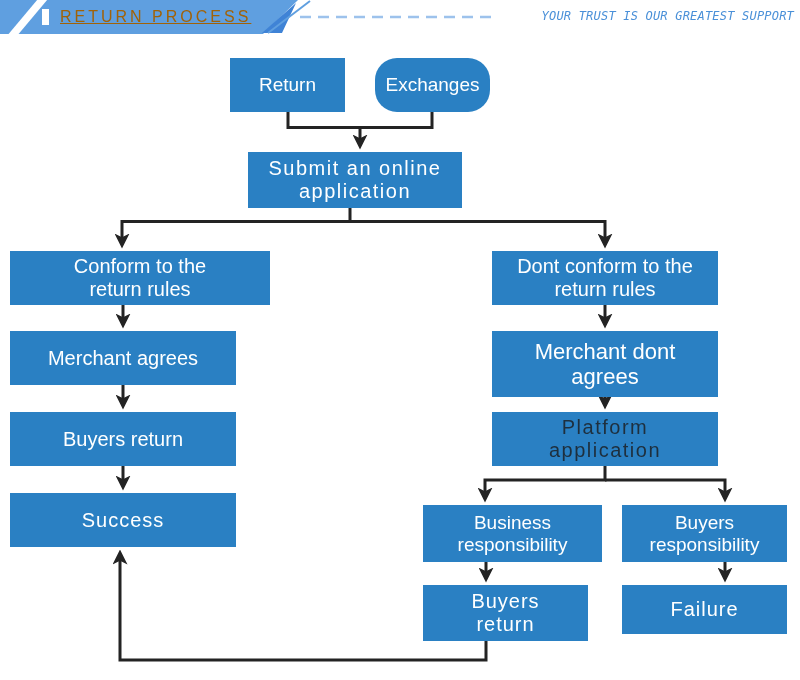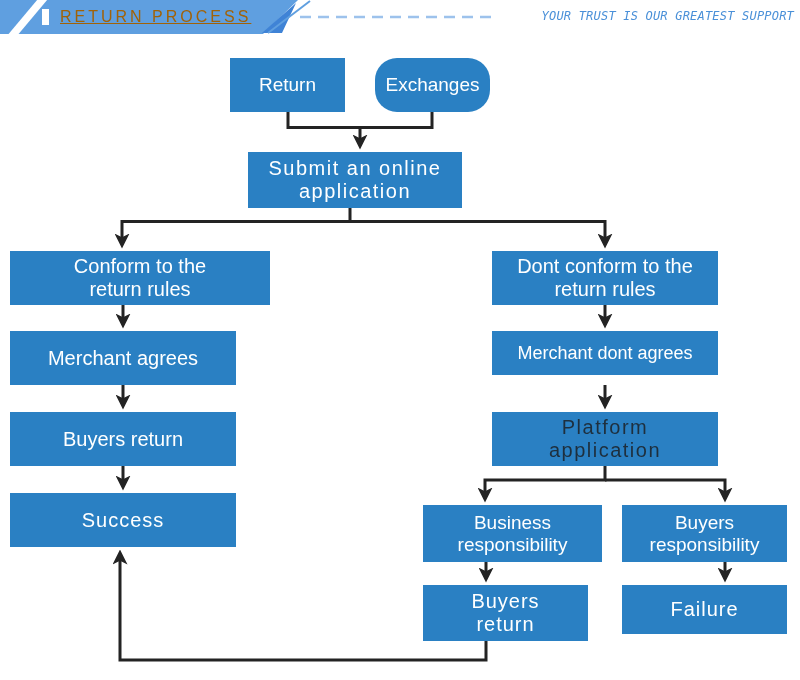--- a/index.html
+++ b/index.html
@@ -52,21 +52,21 @@
     line-height:1.15; font-size:20px; padding:0 8px; box-sizing:border-box;
   }
   .b-return          { left:230px; top:58px;  width:115px; height:54px; font-size:19px; }
   .b-exchanges       { left:375px; top:58px;  width:115px; height:54px; font-size:19px;border-radius:22px; }
   .b-submit          { left:240px; top:152px; width:214px; height:56px; letter-spacing:1.5px;margin-left:8px; }
   .b-conform         { left:10px;  top:251px; width:260px; height:54px; }
   .b-merchant-agrees { left:10px;  top:331px; width:226px; height:54px; }
   .b-buyers-return-l { left:10px;  top:412px; width:226px; height:54px; }
   .b-success         { left:10px;  top:493px; width:226px; height:54px; letter-spacing:1px; }
   .b-dont-conform    { left:492px; top:251px; width:226px; height:54px; }
-  .b-merchant-dont   { left:492px; top:331px; width:226px; height:44px; font-size:18px; }
+  .b-merchant-dont   { left:492px; top:331px; width:226px; height:66px; font-size:22px; }
   .b-platform        { left:492px; top:412px; width:226px; height:54px;
                        letter-spacing:1.5px; color: var(--platform-text, #1e2f3e); }
   .b-business-resp   { left:423px; top:505px; width:179px; height:57px; font-size:19px; }
   .b-buyers-resp     { left:622px; top:505px; width:165px; height:57px; font-size:19px; }
   .b-buyers-return-2 { left:423px; top:585px; width:165px; height:56px; letter-spacing:1px; }
   .b-failure         { left:622px; top:585px; width:165px; height:49px; letter-spacing:1px; }
 </style>
 </head>
 <body>
 

